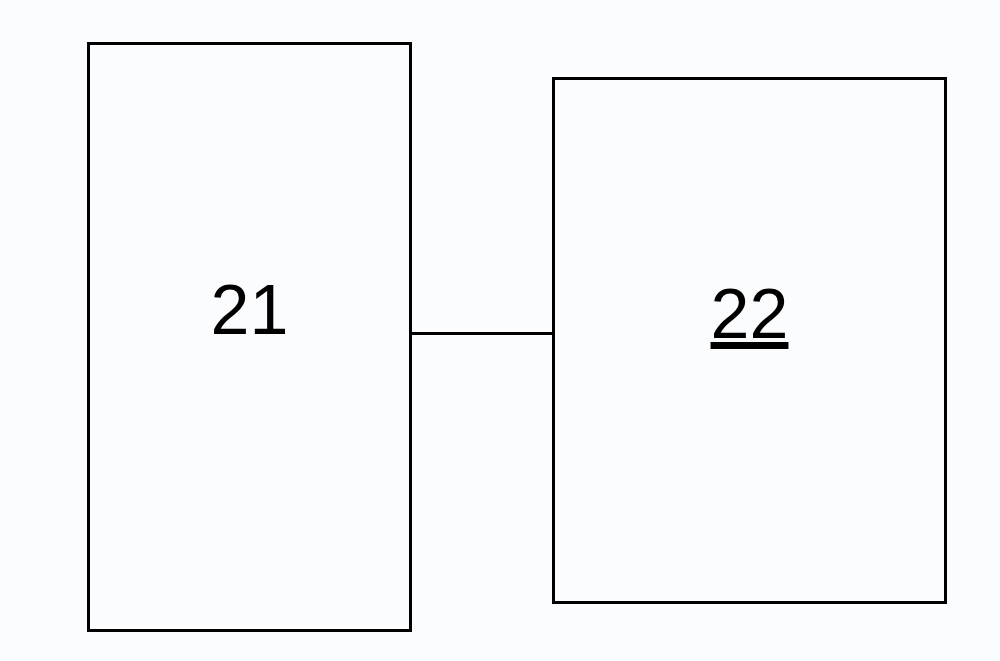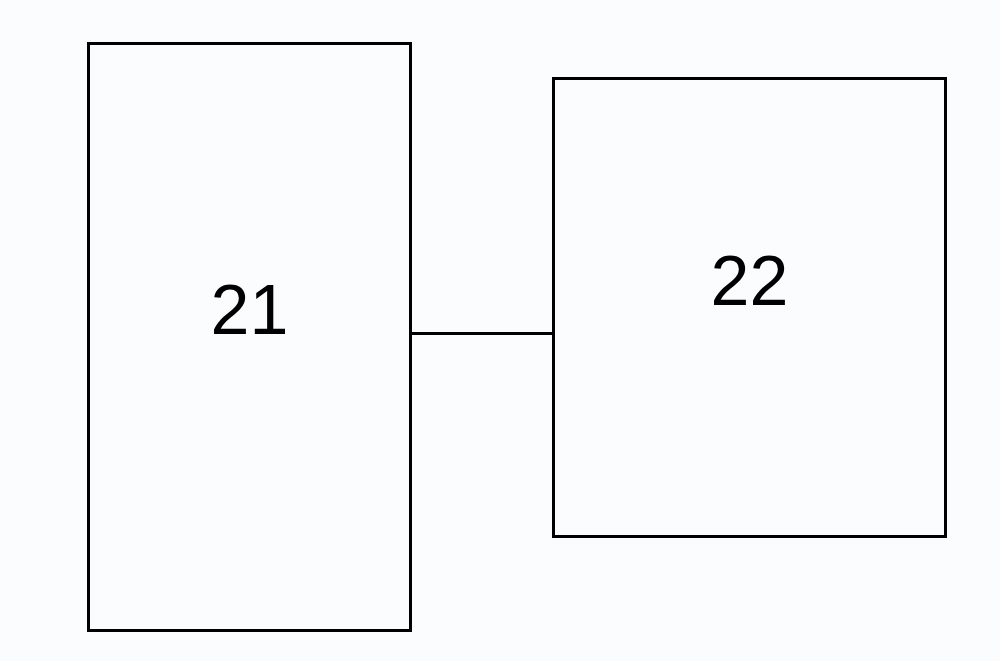--- a/index.html
+++ b/index.html
@@ -25,21 +25,22 @@
     .box-left {
       left: 75px;
       top: 30px;
       width: 325px;
       height: 590px;
     }
     .box-right {
       left: 540px;
       top: 65px;
       width: 395px;
-      height: 461px;
+      height: 527px;
+      text-decoration: underline;
     }
     .connector {
       position: absolute;
       left: 400px;
       top: 320px;
       width: 140px;
       height: 3px;
       background: #000;
     }
     .box-label {

